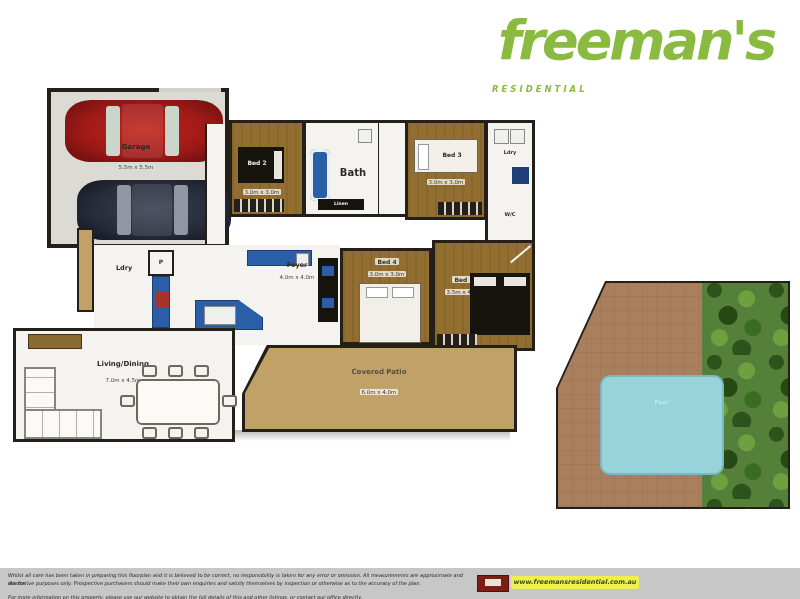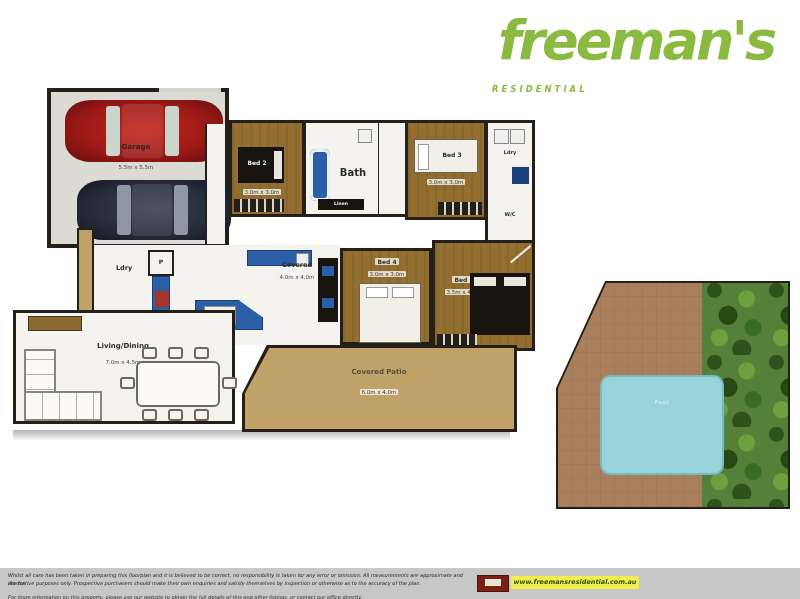--- a/index.html
+++ b/index.html
@@ -176,21 +176,21 @@
   <div class="bench" style="left:247px;top:250px;width:65px;height:16px;">
     <div class="sink" style="right:2px;top:2px;width:11px;height:11px;"></div>
   </div>
   <div class="bench" style="left:152px;top:276px;width:18px;height:52px;">
     <div class="oven" style="left:2px;top:14px;width:14px;height:16px;"></div>
   </div>
   <div class="bench" style="left:195px;top:300px;width:68px;height:30px;clip-path:polygon(0 0,64% 0,100% 58%,100% 100%,0 100%);">
     <div class="sink" style="left:8px;top:5px;width:30px;height:17px;"></div>
   </div>
 
-  <div class="rlabel" style="left:272px;top:262px;width:50px;font-size:6.5px;">Covered</div>
+  <div class="rlabel" style="left:272px;top:262px;width:50px;font-size:6.5px;">Foyer</div>
   <div class="rdims" style="left:272px;top:274px;width:50px;">4.0m x 4.0m</div>
   <div class="fixture-dark" style="left:318px;top:258px;width:20px;height:64px;">
     <div style="position:absolute;left:4px;top:8px;width:12px;height:10px;background:#2a5fa8;"></div>
     <div style="position:absolute;left:4px;top:40px;width:12px;height:10px;background:#2a5fa8;"></div>
   </div>
 
   <div class="room brown-room" style="left:340px;top:248px;width:92px;height:97px;">
     <div class="rlabel" style="left:16px;top:8px;width:56px;font-size:6px;"><span class="pill">Bed 4</span></div>
     <div class="rdims" style="left:14px;top:20px;width:60px;"><span class="pill">3.0m x 3.0m</span></div>
     <div class="bed-white" style="left:16px;top:32px;width:62px;height:60px;">
@@ -203,21 +203,21 @@
     <div style="position:absolute;right:2px;top:2px;width:26px;height:2px;background:#f4f3f0;transform:rotate(-40deg);transform-origin:right top;"></div>
     <div class="rlabel" style="left:6px;top:34px;width:46px;font-size:6px;"><span class="pill">Bed 1</span></div>
     <div class="rdims" style="left:4px;top:46px;width:50px;"><span class="pill">3.5m x 4.0m</span></div>
     <div class="bed-dark" style="right:2px;top:30px;width:60px;height:62px;">
       <div class="pillow" style="left:4px;top:4px;width:22px;height:9px;"></div>
       <div class="pillow" style="right:4px;top:4px;width:22px;height:9px;"></div>
     </div>
     <div class="wardrobe" style="left:2px;bottom:2px;width:40px;height:12px;"></div>
   </div>
 
-  <div class="room white-room" style="left:13px;top:310px;width:222px;height:114px;padding-left:14px;">
+  <div class="room white-room" style="left:13px;top:328px;width:222px;height:114px;padding-left:14px;">
     <div class="cabinet" style="left:12px;top:3px;width:52px;height:13px;"></div>
     <div class="rlabel" style="left:42px;top:30px;width:130px;">Living/Dining</div>
     <div class="rdims" style="left:42px;top:46px;width:130px;">7.0m x 4.5m</div>
     <div class="sofa" style="left:8px;top:36px;width:32px;height:72px;"></div>
     <div class="sofa h" style="left:8px;top:78px;width:78px;height:30px;"></div>
     <div class="table" style="left:120px;top:48px;width:84px;height:46px;"></div>
     <div class="chair" style="left:126px;top:34px;"></div>
     <div class="chair" style="left:152px;top:34px;"></div>
     <div class="chair" style="left:178px;top:34px;"></div>
     <div class="chair" style="left:126px;top:96px;"></div>

